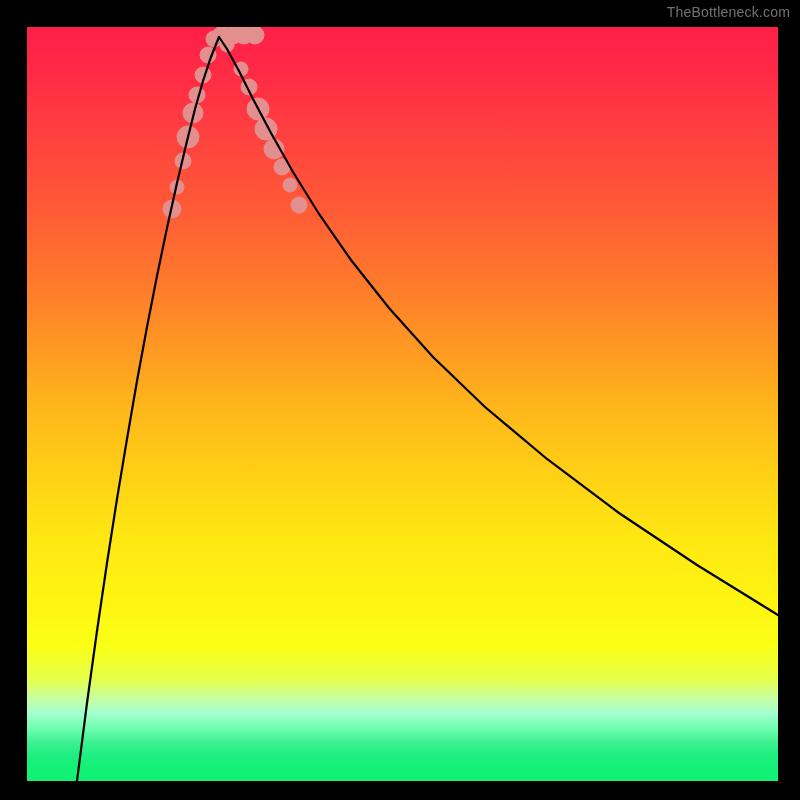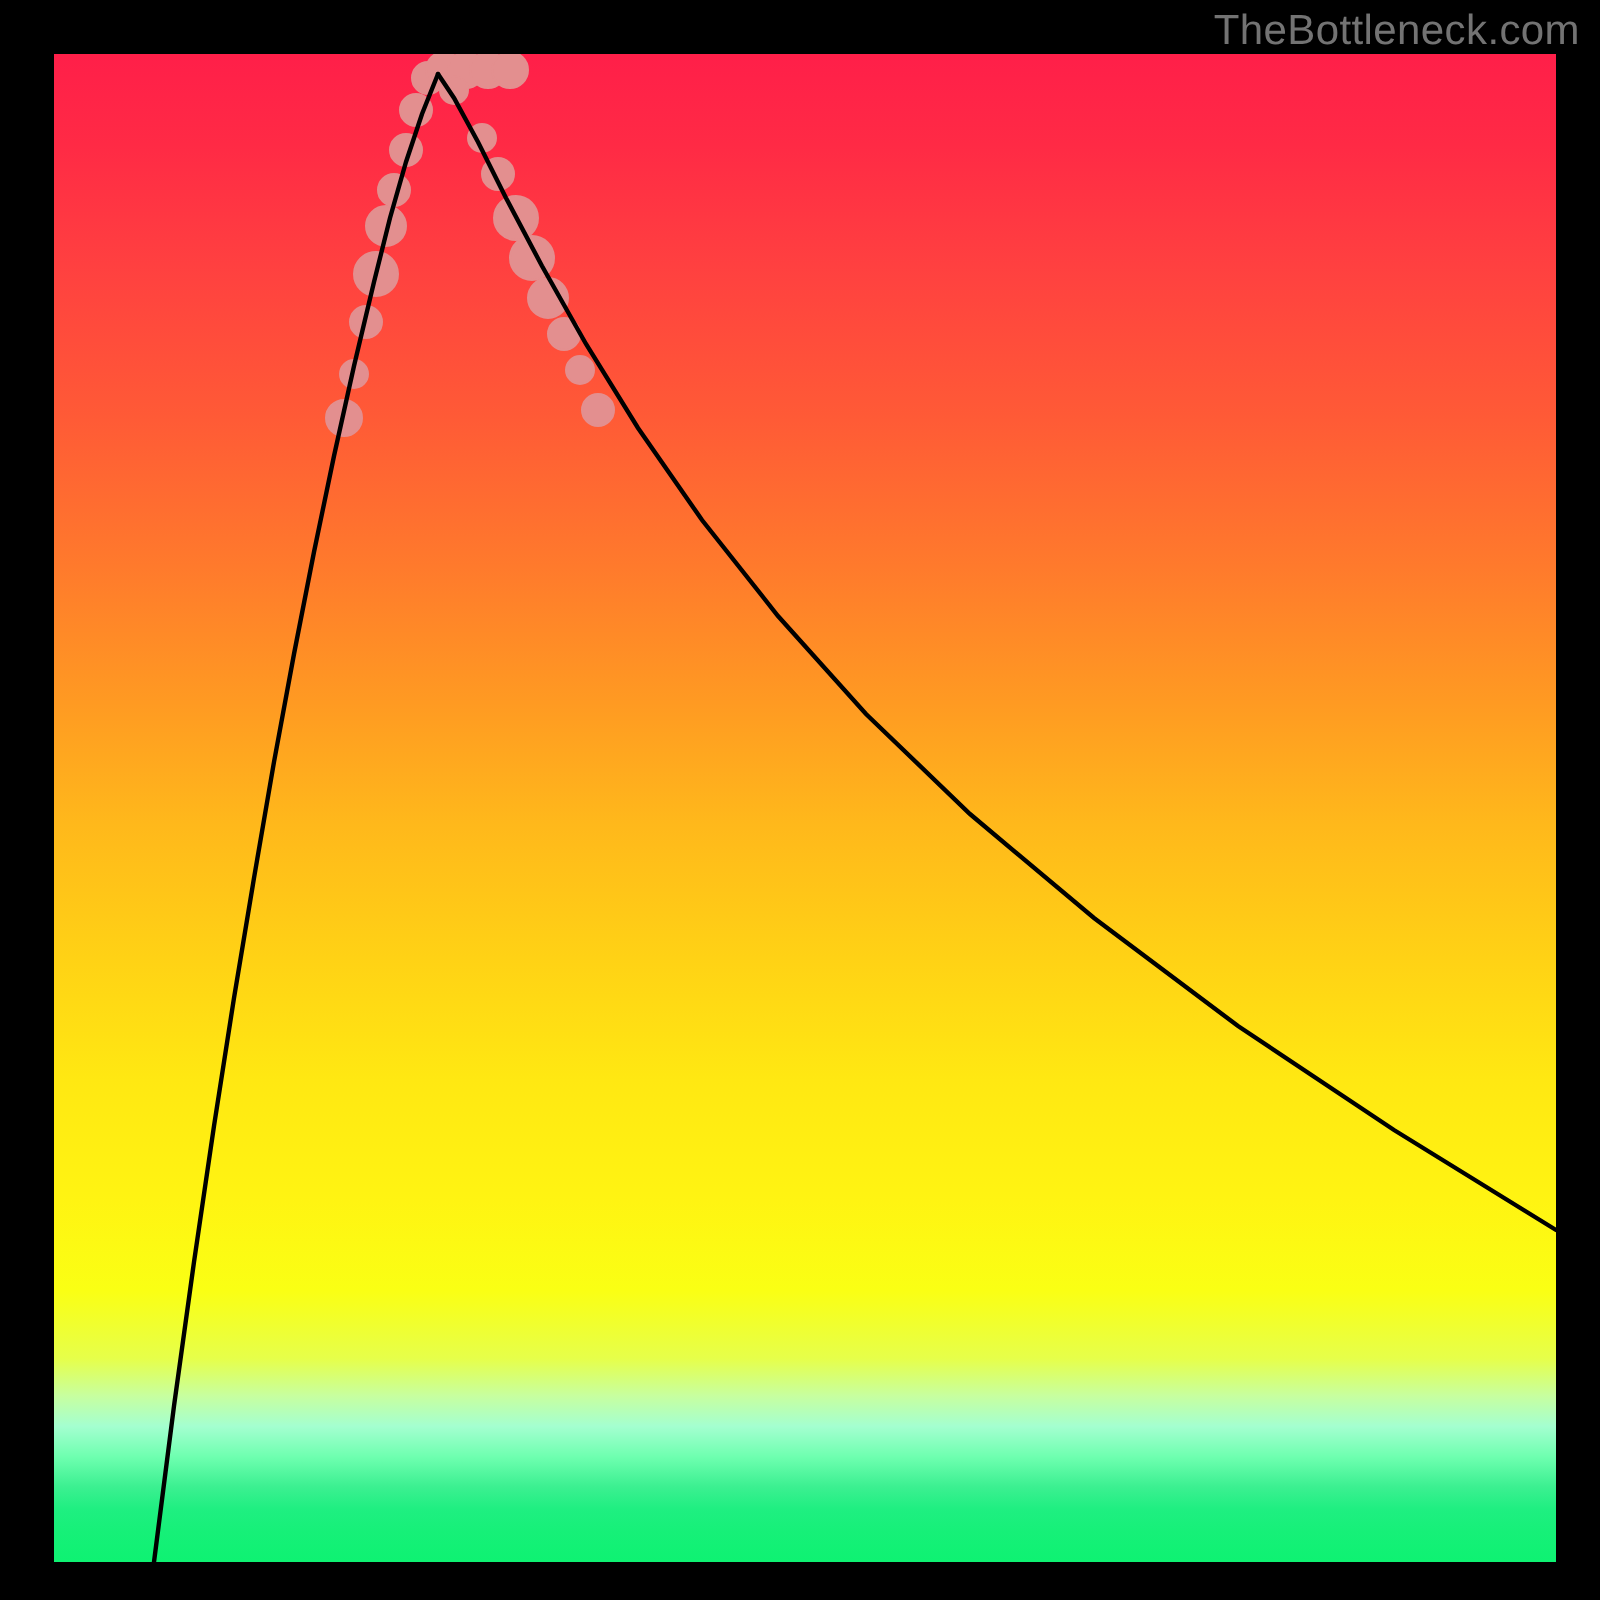--- a/index.html
+++ b/index.html
@@ -64,21 +64,21 @@
   }
   .marker {
     fill: #e38f8f;
     stroke: #e38f8f;
   }
   .watermark {
     position: absolute;
     top: 4px;
     right: 10px;
     color: #737373;
-    font-size: 21px;
+    font-size: 14px;
     font-weight: 500;
     letter-spacing: 0.2px;
     user-select: none;
     pointer-events: none;
   }
 </style>
 </head>
 <body>
 
 <div class="frame">

